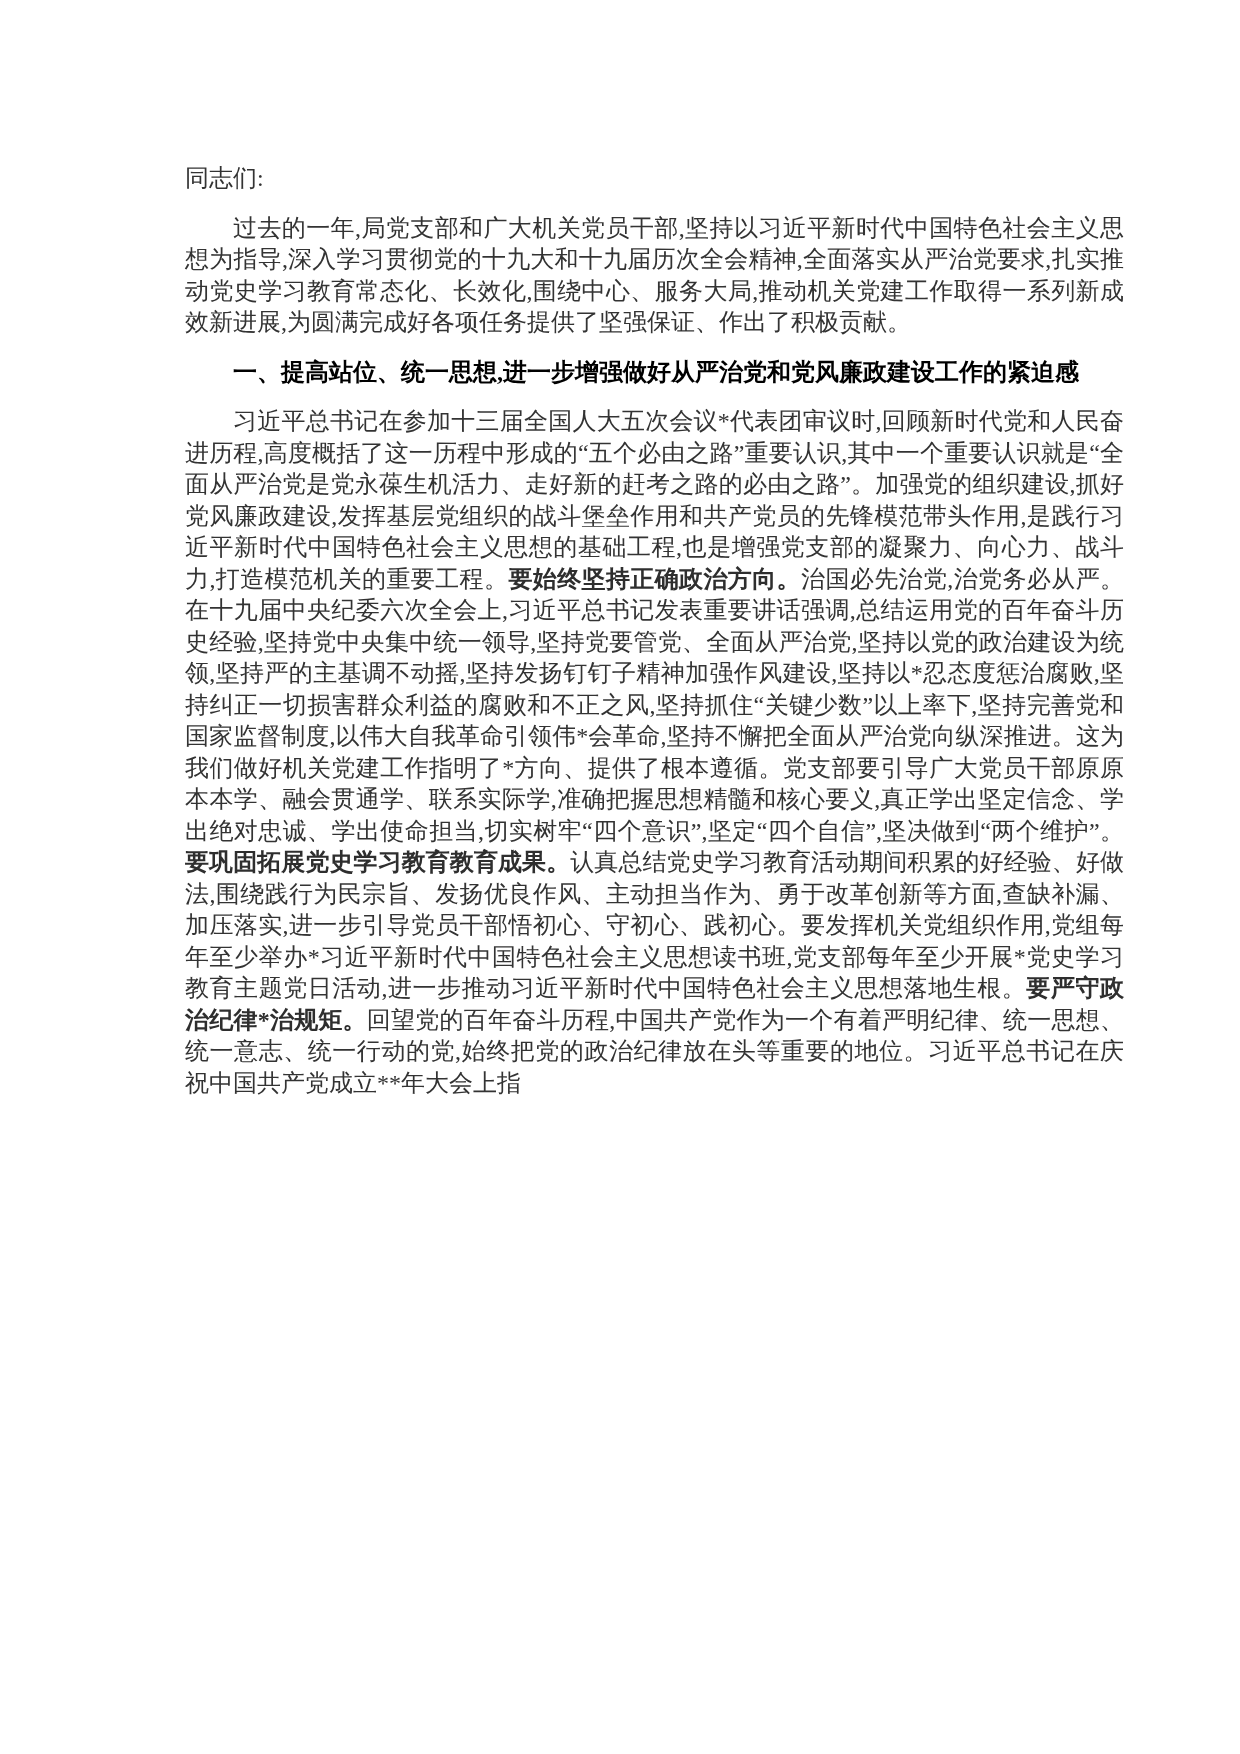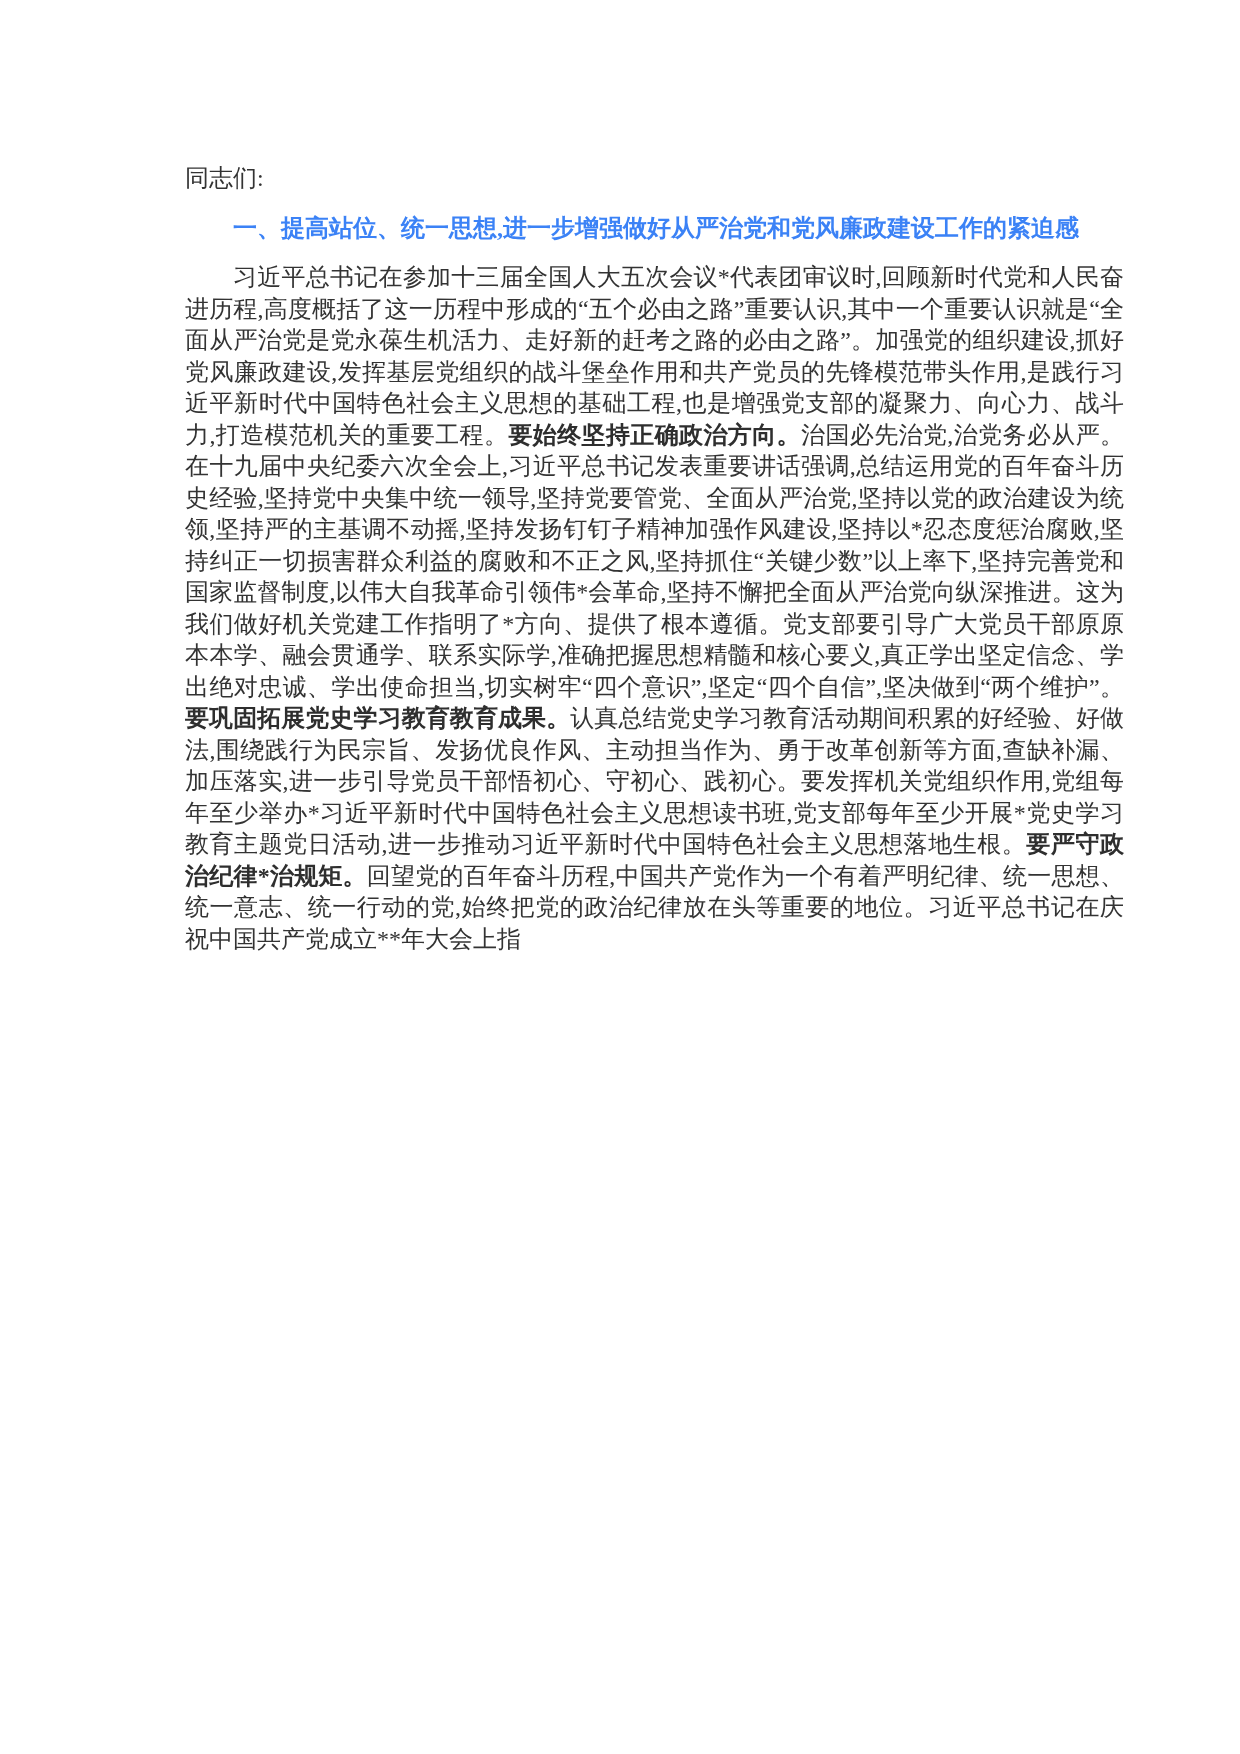--- a/index.html
+++ b/index.html
@@ -29,34 +29,35 @@
     font-weight: normal;
     font-size: 24px;
     line-height: 31.5px;
   }
   .salutation {
     margin-top: 0;
     text-indent: 0;
   }
   .heading {
     font-weight: bold;
-    color: #3b82f6;
+    color: #000000;
   }
   .bold {
     font-weight: bold;
     color: #2e2e2e;
   }
 </style>
 </head>
 <body>
 
 <div class="page">
 
   <p class="salutation">同志们:</p>
 
 
+  <p class="para">过去的一年,局党支部和广大机关党员干部,坚持以习近平新时代中国特色社会主义思想为指导,深入学习贯彻党的十九大和十九届历次全会精神,全面落实从严治党要求,扎实推动党史学习教育常态化、长效化,围绕中心、服务大局,推动机关党建工作取得一系列新成效新进展,为圆满完成好各项任务提供了坚强保证、作出了积极贡献。</p>
 
 
   <h2 class="heading">一、提高站位、统一思想,进一步增强做好从严治党和党风廉政建设工作的紧迫感</h2>
 
   <p class="para"><span>习近平总书记在参加十三届全国人大五次会议*代表团审议时,回顾新时代党和人民奋进历程,高度概括了这一历程中形成的“五个必由之路”重要认识,其中一个重要认识就是“全面从严治党是党永葆生机活力、走好新的赶考之路的必由之路”。加强党的组织建设,抓好党风廉政建设,发挥基层党组织的战斗堡垒作用和共产党员的先锋模范带头作用,是践行习近平新时代中国特色社会主义思想的基础工程,也是增强党支部的凝聚力、向心力、战斗力,打造模范机关的重要工程。</span><span class="bold">要始终坚持正确政治方向。</span><span>治国必先治党,治党务必从严。在十九届中央纪委六次全会上,习近平总书记发表重要讲话强调,总结运用党的百年奋斗历史经验,坚持党中央集中统一领导,坚持党要管党、全面从严治党,坚持以党的政治建设为统领,坚持严的主基调不动摇,坚持发扬钉钉子精神加强作风建设,坚持以*忍态度惩治腐败,坚持纠正一切损害群众利益的腐败和不正之风,坚持抓住“关键少数”以上率下,坚持完善党和国家监督制度,以伟大自我革命引领伟*会革命,坚持不懈把全面从严治党向纵深推进。这为我们做好机关党建工作指明了*方向、提供了根本遵循。党支部要引导广大党员干部原原本本学、融会贯通学、联系实际学,准确把握思想精髓和核心要义,真正学出坚定信念、学出绝对忠诚、学出使命担当,切实树牢“四个意识”,坚定“四个自信”,坚决做到“两个维护”。</span><span class="bold">要巩固拓展党史学习教育教育成果。</span><span>认真总结党史学习教育活动期间积累的好经验、好做法,围绕践行为民宗旨、发扬优良作风、主动担当作为、勇于改革创新等方面,查缺补漏、加压落实,进一步引导党员干部悟初心、守初心、践初心。要发挥机关党组织作用,党组每年至少举办*习近平新时代中国特色社会主义思想读书班,党支部每年至少开展*党史学习教育主题党日活动,进一步推动习近平新时代中国特色社会主义思想落地生根。</span><span class="bold">要严守政治纪律*治规矩。</span><span>回望党的百年奋斗历程,中国共产党作为一个有着严明纪律、统一思想、统一意志、统一行动的党,始终把党的政治纪律放在头等重要的地位。习近平总书记在庆祝中国共产党成立**年大会上指</span></p>
 
 </div>
 
 </body></html>

